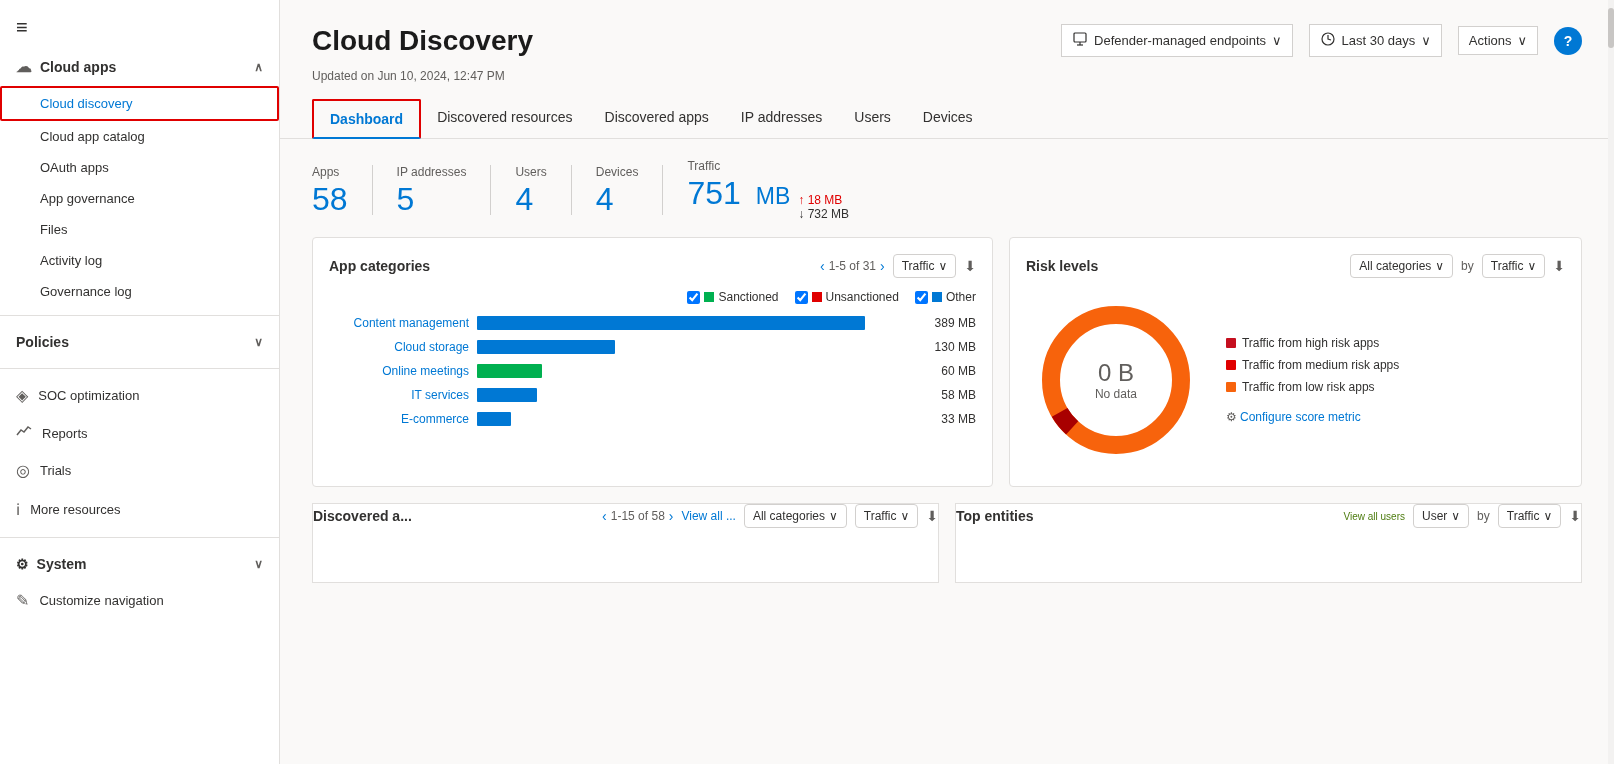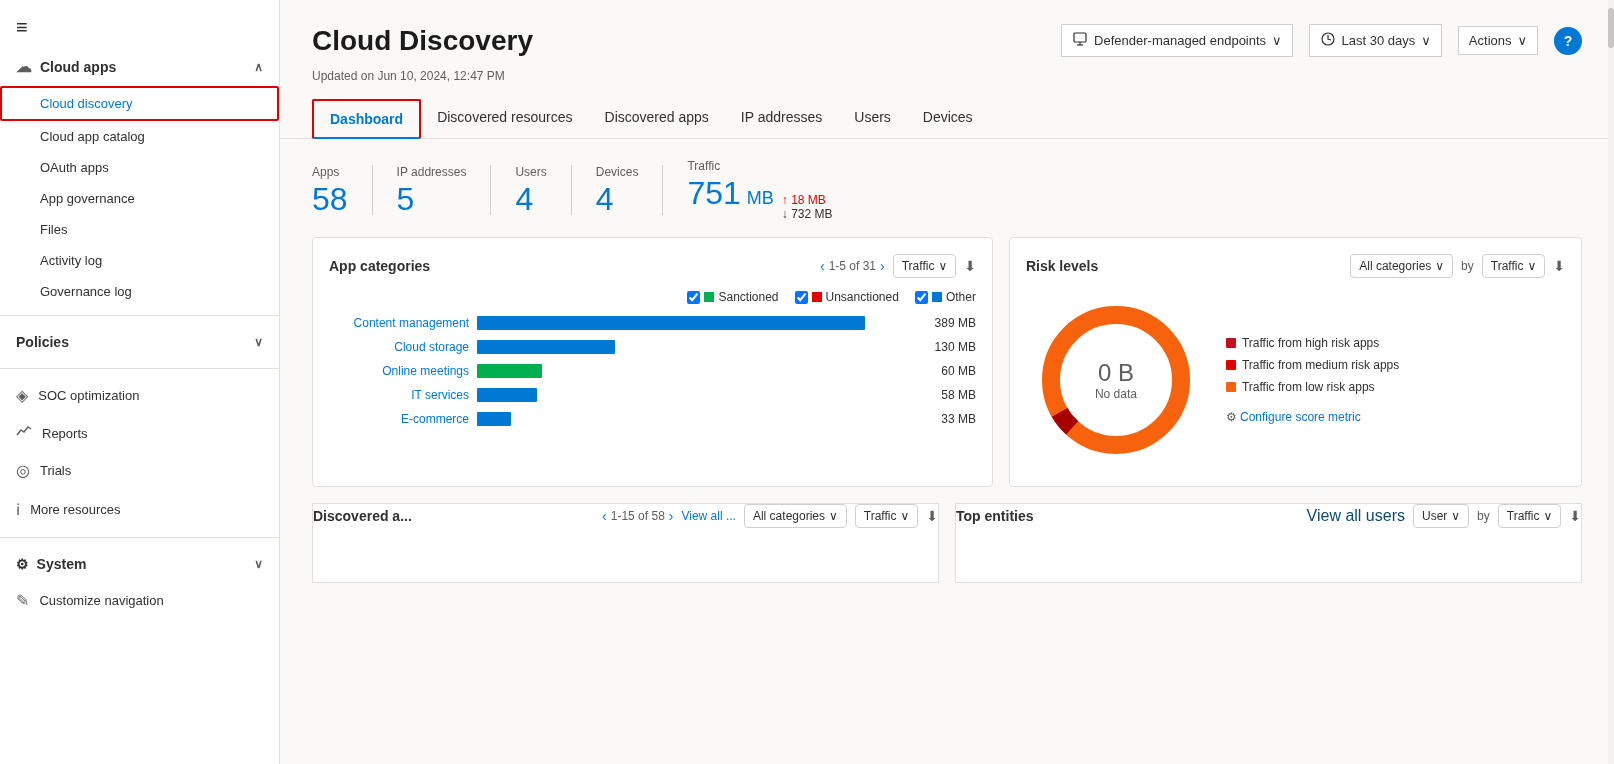--- a/index.html
+++ b/index.html
@@ -248,21 +248,21 @@
     </div>
     <div class="stat-item">
       <span class="stat-label">Devices</span>
       <span class="stat-value">4</span>
     </div>
     <div class="stat-item" style="border-right:none;">
       <span class="stat-label">Traffic</span>
       <div class="traffic-stat">
         <div class="traffic-main">
           <span class="stat-value">751</span>
-          <span class="stat-value unit" style="font-size:18px;margin-left:6px;">MB</span>
+          <span class="stat-value unit" style="font-size:23px;margin-left:15px;">MB</span>
           <div class="traffic-details">
             <span class="upload-val">
               <span style="color:#e00000;">↑</span>
               <span>18 MB</span>
             </span>
             <span class="download-val">
               <span>↓</span>
               <span>732 MB</span>
             </span>
           </div>
@@ -420,21 +420,21 @@
             <span>∨</span>
           </div>
           <span class="download-icon">⬇</span>
         </div>
       </div>
     </div>
     <div class="bottom-card">
       <div class="card-header">
         <span class="card-title">Top entities</span>
         <div class="card-controls">
-          <span style="color:#0c4a6e;font-size:16px;cursor:pointer;">View all users</span>
+          <span style="color:#4d7c0f;font-size:10px;cursor:pointer;">View all users</span>
           <div class="dropdown-btn">
             <span>User</span>
             <span>∨</span>
           </div>
           <span style="font-size:12px;color:#605e5c;">by</span>
           <div class="dropdown-btn">
             <span>Traffic</span>
             <span>∨</span>
           </div>
           <span class="download-icon">⬇</span>

